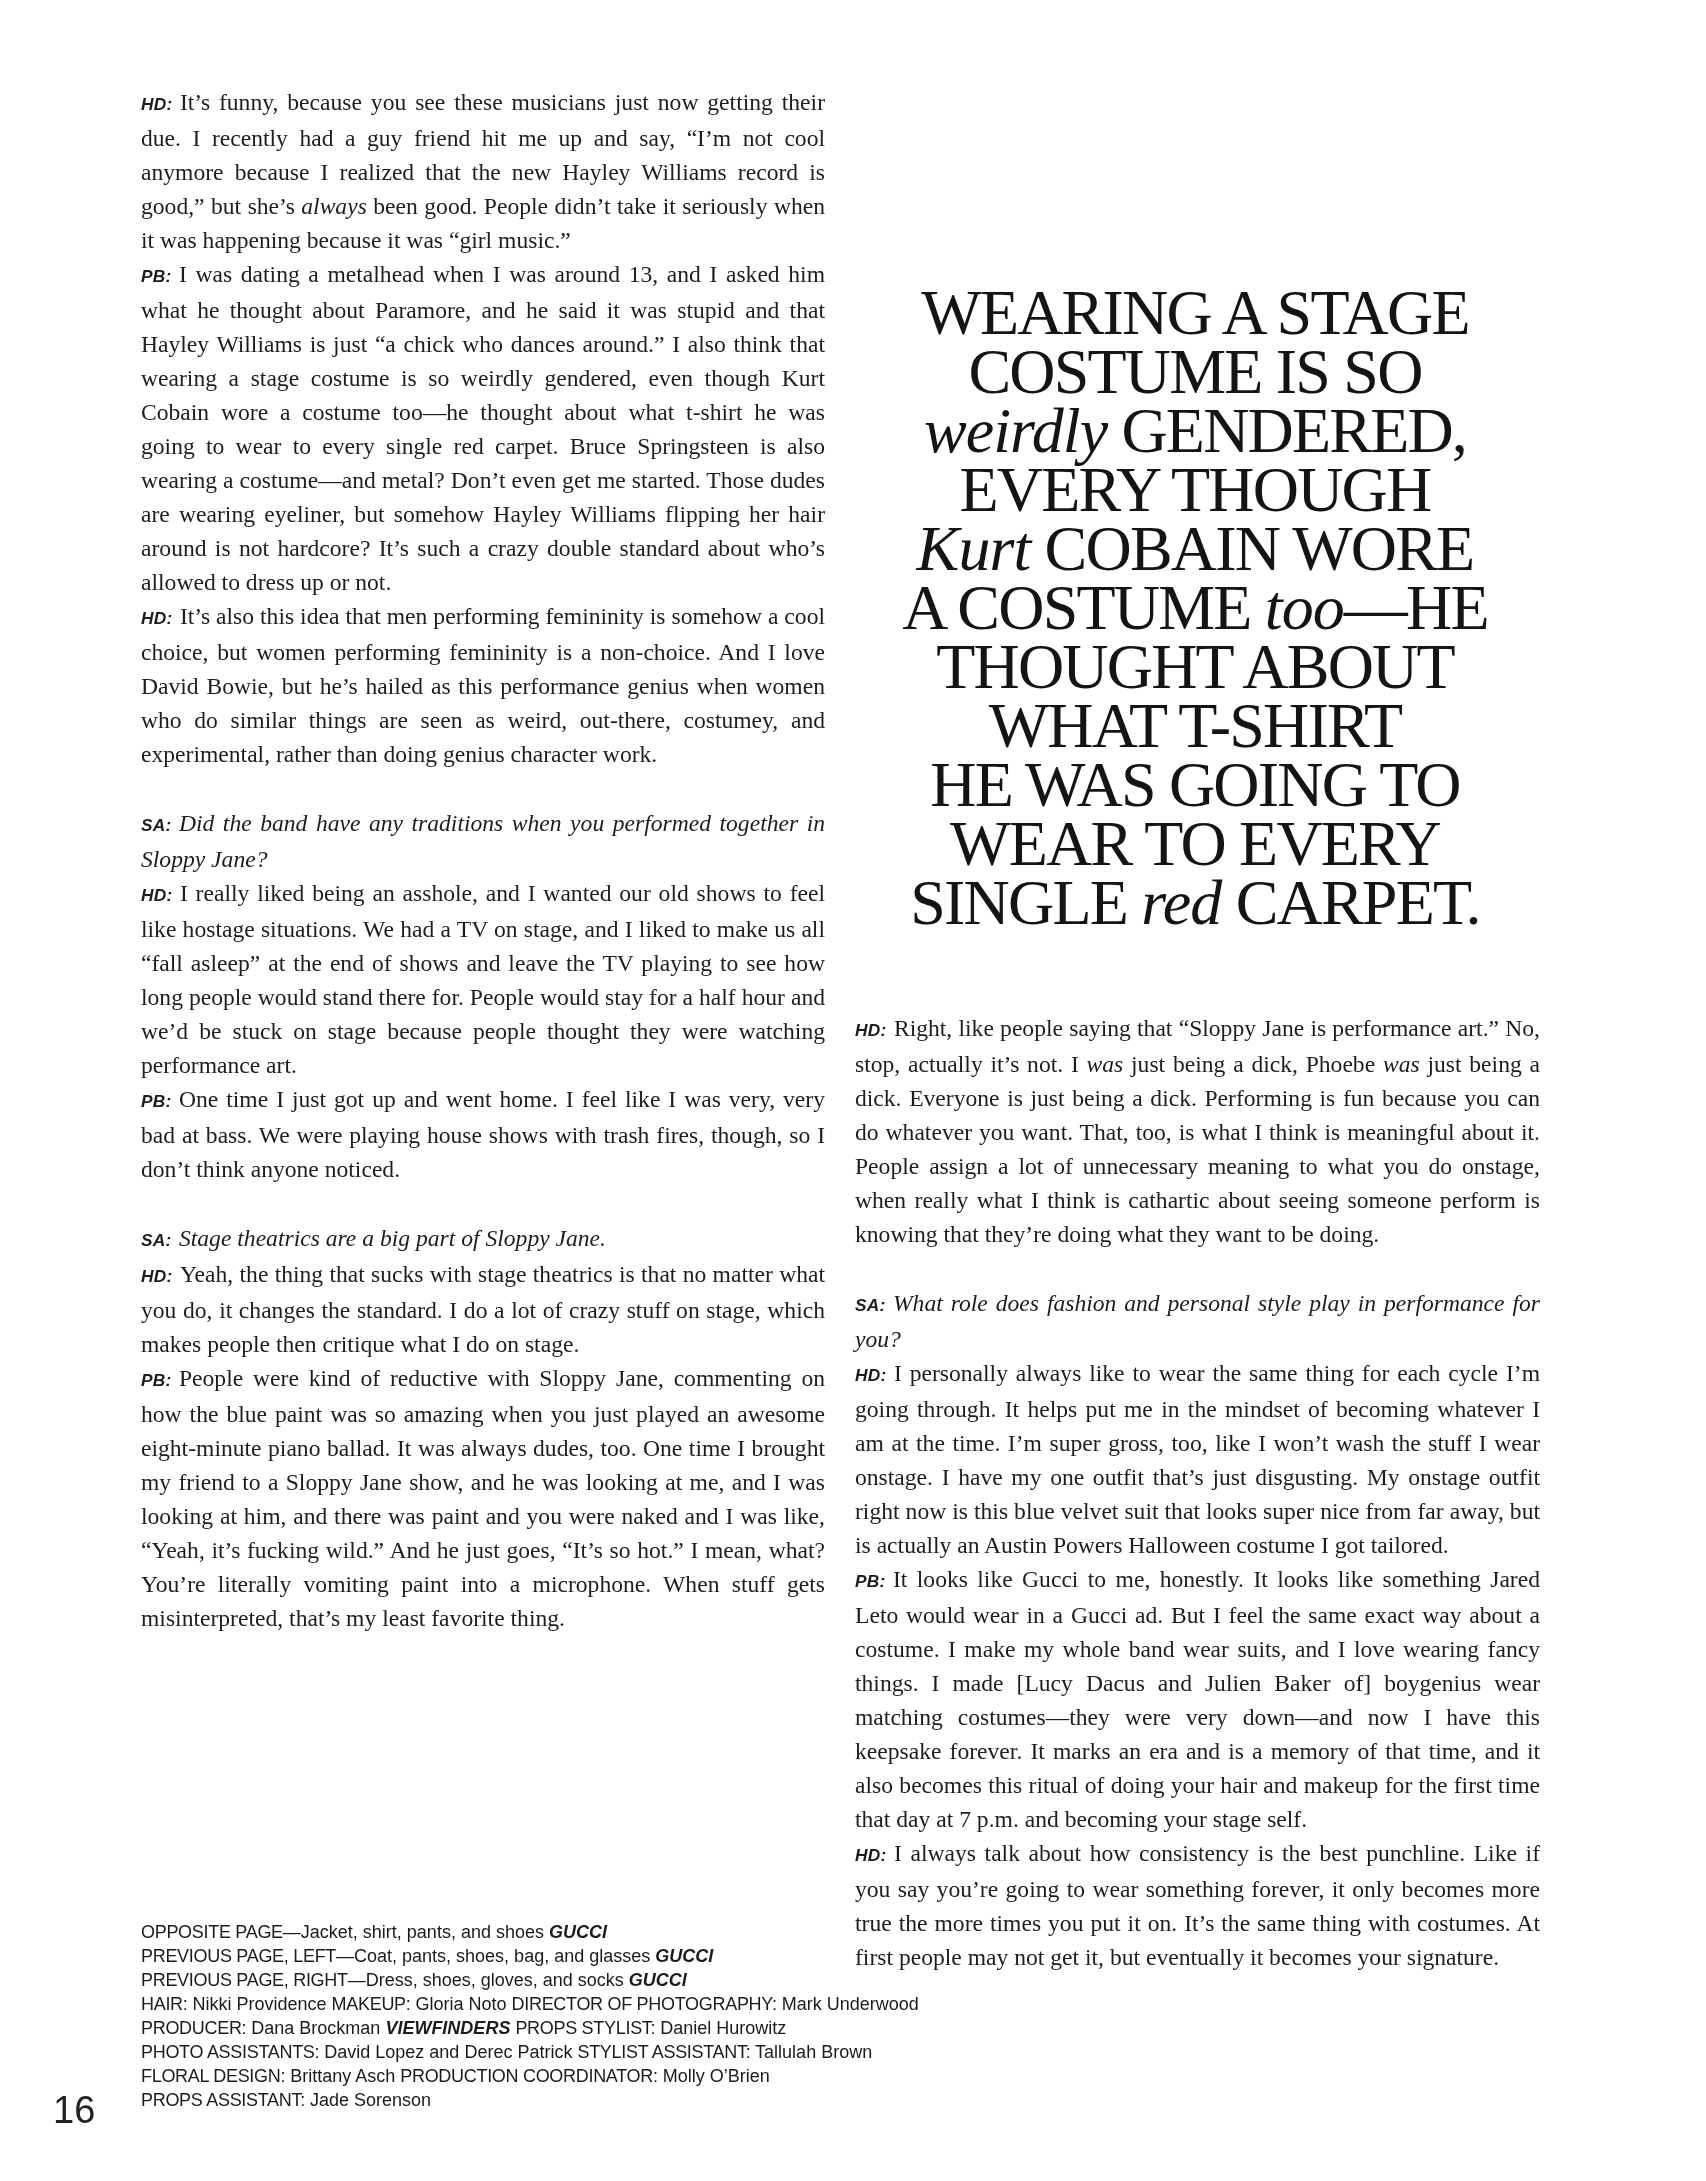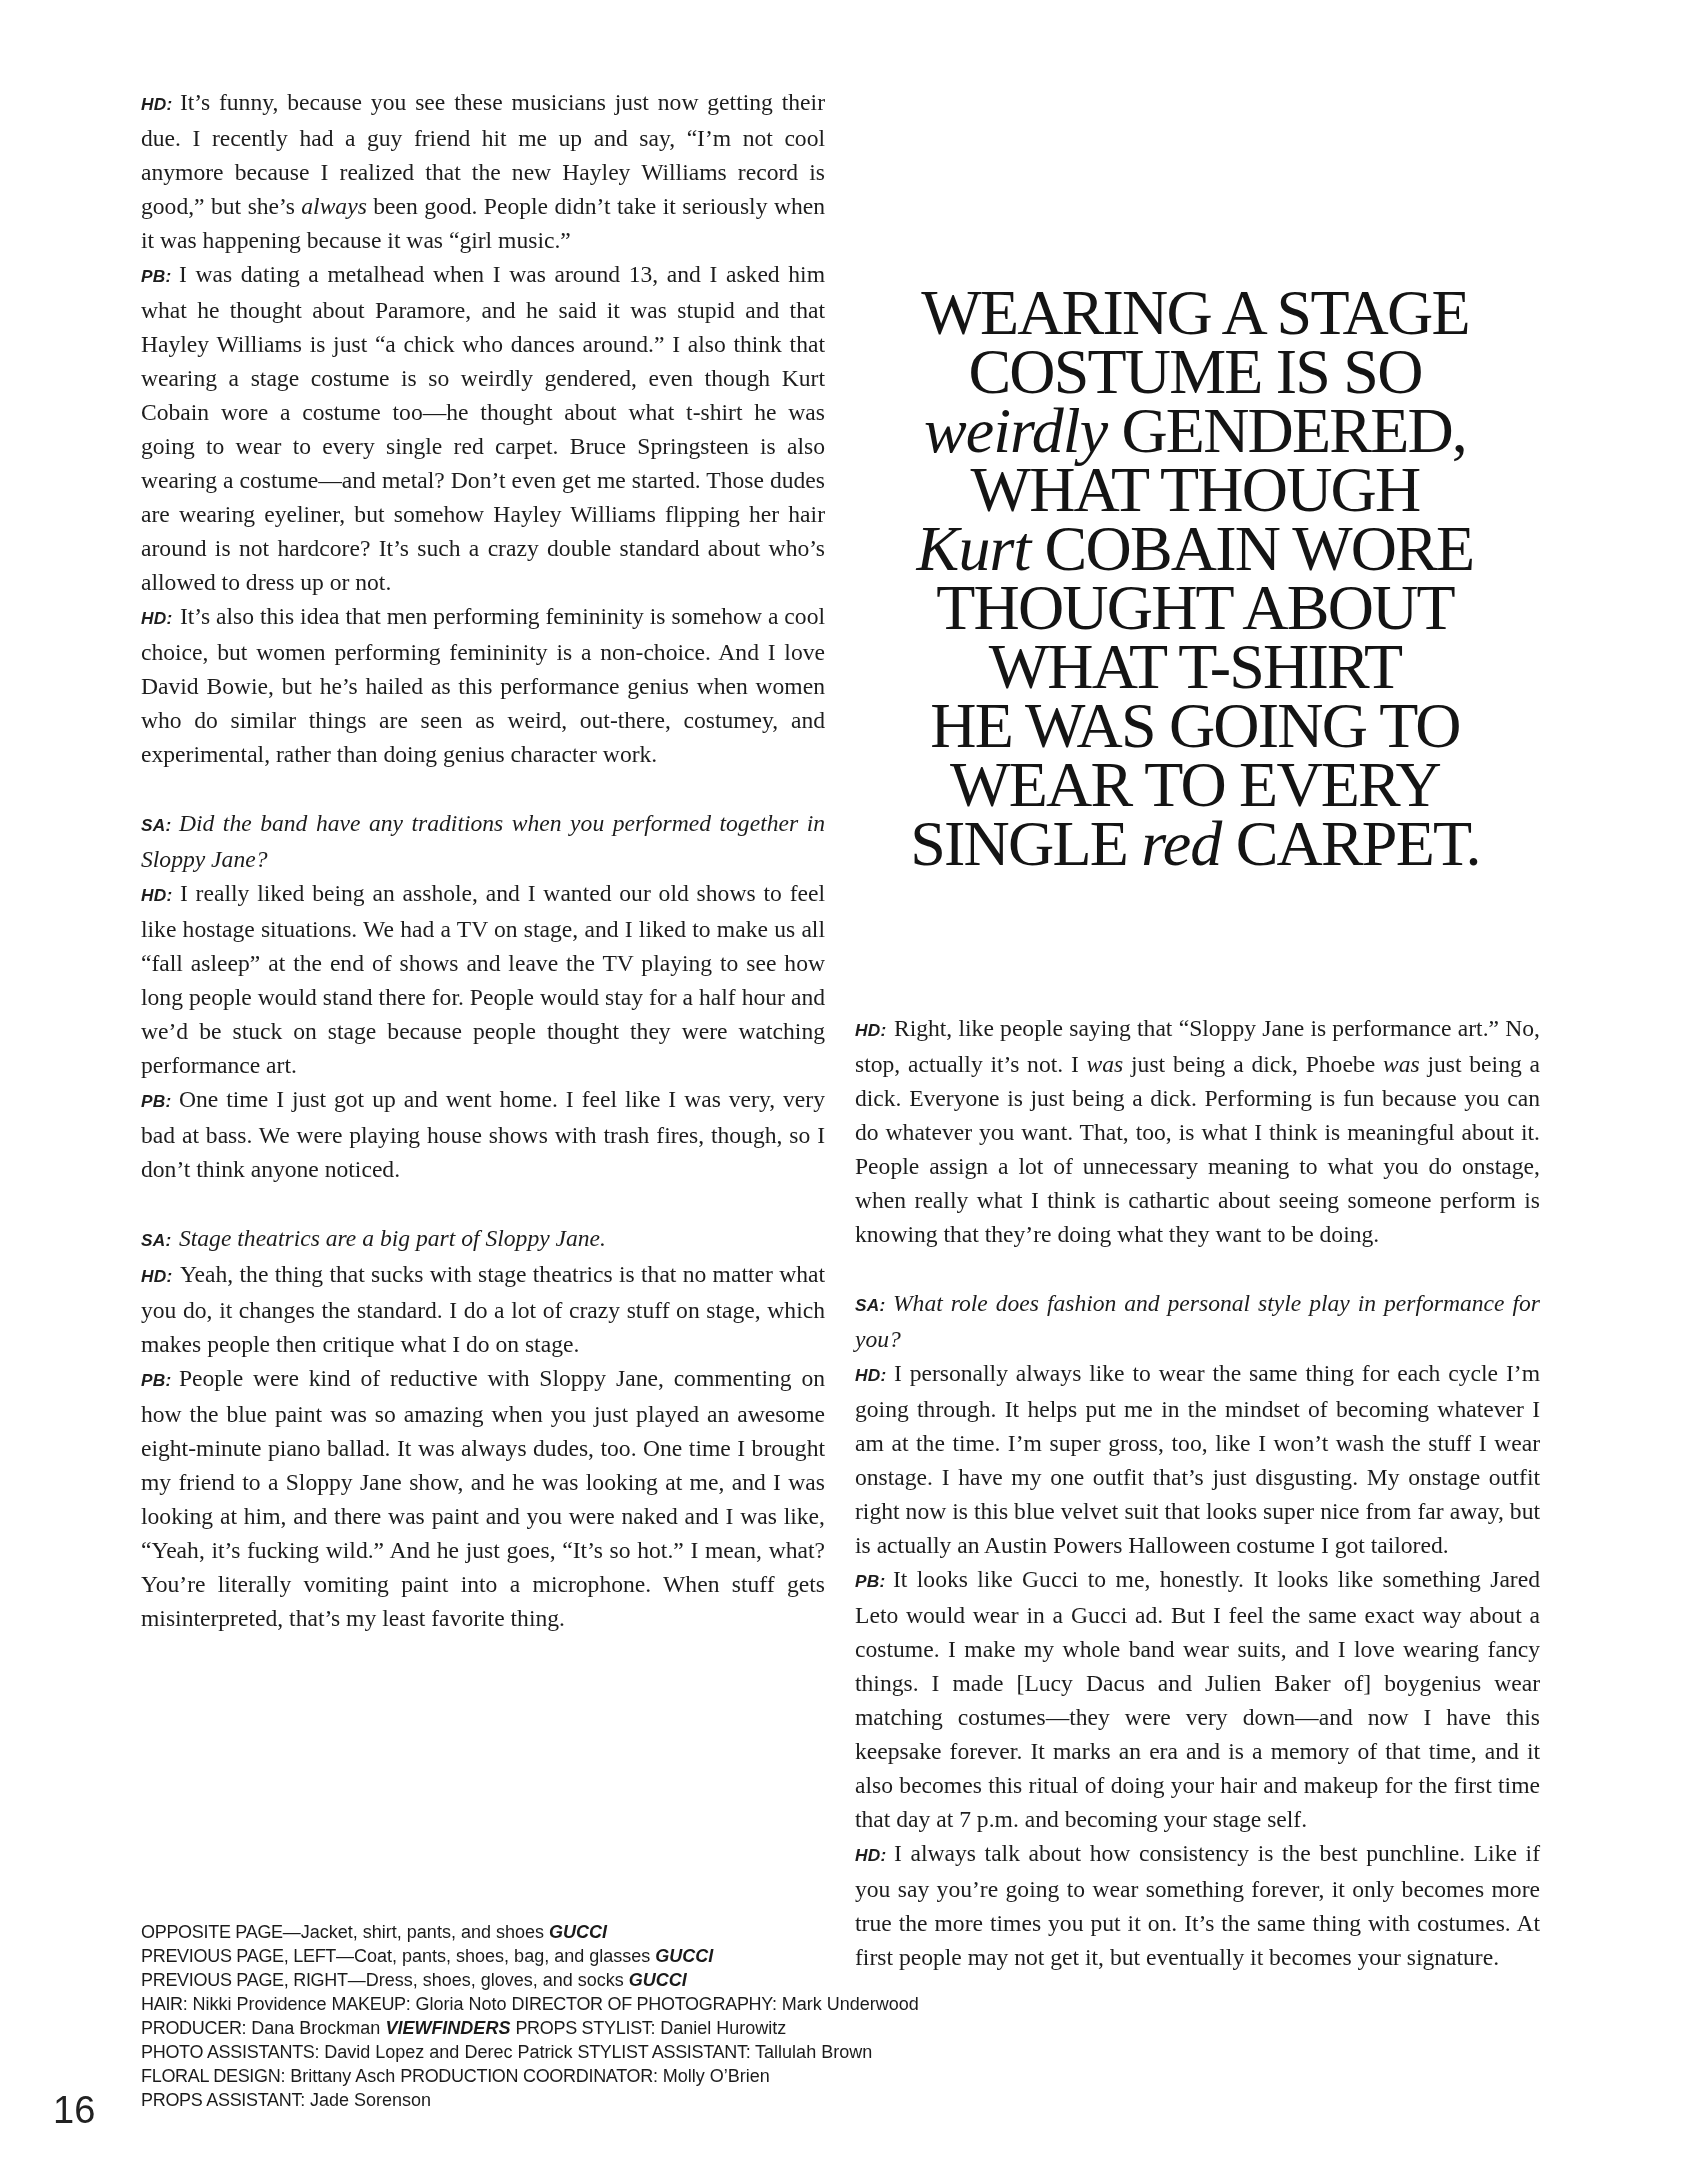--- a/index.html
+++ b/index.html
@@ -50,22 +50,23 @@
       <p class="para answer"><span class="speaker">HD:</span><span>I really liked being an asshole, and I wanted our old shows to feel like hostage situations. We had a TV on stage, and I liked to make us all “fall asleep” at the end of shows and leave the TV playing to see how long people would stand there for. People would stay for a half hour and we’d be stuck on stage because people thought they were watching performance art.</span></p>
       <p class="para answer"><span class="speaker">PB:</span><span>One time I just got up and went home. I feel like I was very, very bad at bass. We were playing house shows with trash fires, though, so I don’t think anyone noticed.</span></p>
       <p class="para question"><span class="speaker">SA:</span><span>Stage theatrics are a big part of Sloppy Jane.</span></p>
       <p class="para answer"><span class="speaker">HD:</span><span>Yeah, the thing that sucks with stage theatrics is that no matter what you do, it changes the standard. I do a lot of crazy stuff on stage, which makes people then critique what I do on stage.</span></p>
       <p class="para answer"><span class="speaker">PB:</span><span>People were kind of reductive with Sloppy Jane, commenting on how the blue paint was so amazing when you just played an awesome eight-minute piano ballad. It was always dudes, too. One time I brought my friend to a Sloppy Jane show, and he was looking at me, and I was looking at him, and there was paint and you were naked and I was like, “Yeah, it’s fucking wild.” And he just goes, “It’s so hot.” I mean, what? You’re literally vomiting paint into a microphone. When stuff gets misinterpreted, that’s my least favorite thing.</span></p>
     </div>
   <div class="pull-quote">
       <div class="q-line"><span>WEARING A STAGE</span></div>
       <div class="q-line"><span>COSTUME IS SO</span></div>
       <div class="q-line"><em>weirdly</em><span> GENDERED,</span></div>
-      <div class="q-line"><span>WHAT THOUGH</span></div>
+      <div class="q-line"><span>EVERY THOUGH</span></div>
       <div class="q-line"><em>Kurt</em><span> COBAIN WORE</span></div>
+      <div class="q-line"><span>A COSTUME </span><em>too</em><span>—HE</span></div>
       <div class="q-line"><span>THOUGHT ABOUT</span></div>
       <div class="q-line"><span>WHAT T-SHIRT</span></div>
       <div class="q-line"><span>HE WAS GOING TO</span></div>
       <div class="q-line"><span>WEAR TO EVERY</span></div>
       <div class="q-line"><span>SINGLE </span><em>red</em><span> CARPET.</span></div>
     </div>
   <div class="col col-right">
       <p class="para answer"><span class="speaker">HD:</span><span>Right, like people saying that “Sloppy Jane is performance art.” No, stop, actually it’s not. I </span><em>was</em><span> just being a dick, Phoebe </span><em>was</em><span> just being a dick. Everyone is just being a dick. Performing is fun because you can do whatever you want. That, too, is what I think is meaningful about it. People assign a lot of unnecessary meaning to what you do onstage, when really what I think is cathartic about seeing someone perform is knowing that they’re doing what they want to be doing.</span></p>
       <p class="para question"><span class="speaker">SA:</span><span>What role does fashion and personal style play in performance for you?</span></p>
       <p class="para answer"><span class="speaker">HD:</span><span>I personally always like to wear the same thing for each cycle I’m going through. It helps put me in the mindset of becoming whatever I am at the time. I’m super gross, too, like I won’t wash the stuff I wear onstage. I have my one outfit that’s just disgusting. My onstage outfit right now is this blue velvet suit that looks super nice from far away, but is actually an Austin Powers Halloween costume I got tailored.</span></p>

